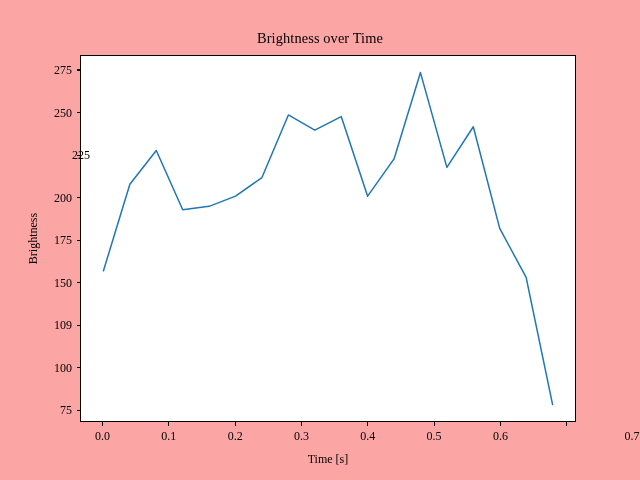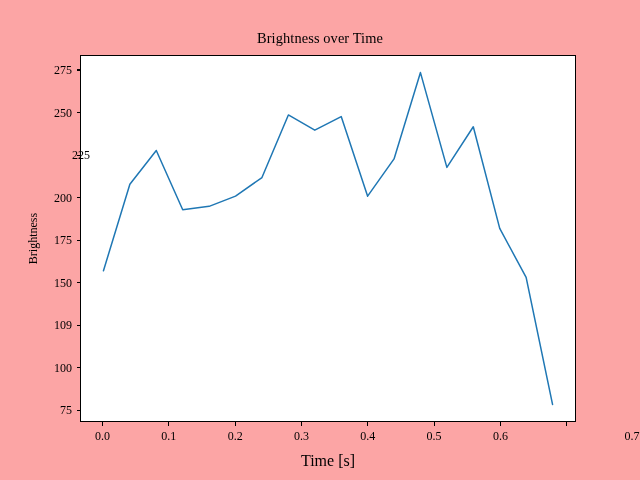--- a/index.html
+++ b/index.html
@@ -70,21 +70,21 @@
     width: 1.1px;
     height: 3.5px;
     top: 422px;
   }
   #xlabel {
     position: absolute;
     left: 80px;
     top: 452px;
     width: 496px;
     text-align: center;
-    font-size: 16px;
+    font-size: 12px;
     color: #000000;
   }
   #ylabel {
     position: absolute;
     left: 0;
     top: 0;
     width: 367px;
     height: 22px;
     transform: rotate(-90deg);
     transform-origin: 0 0;

